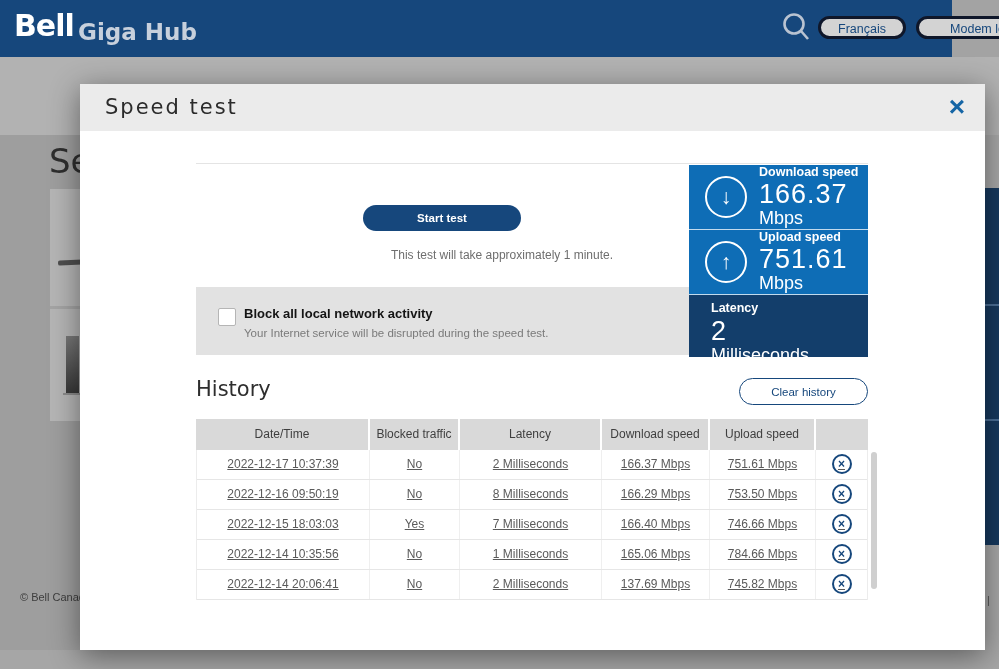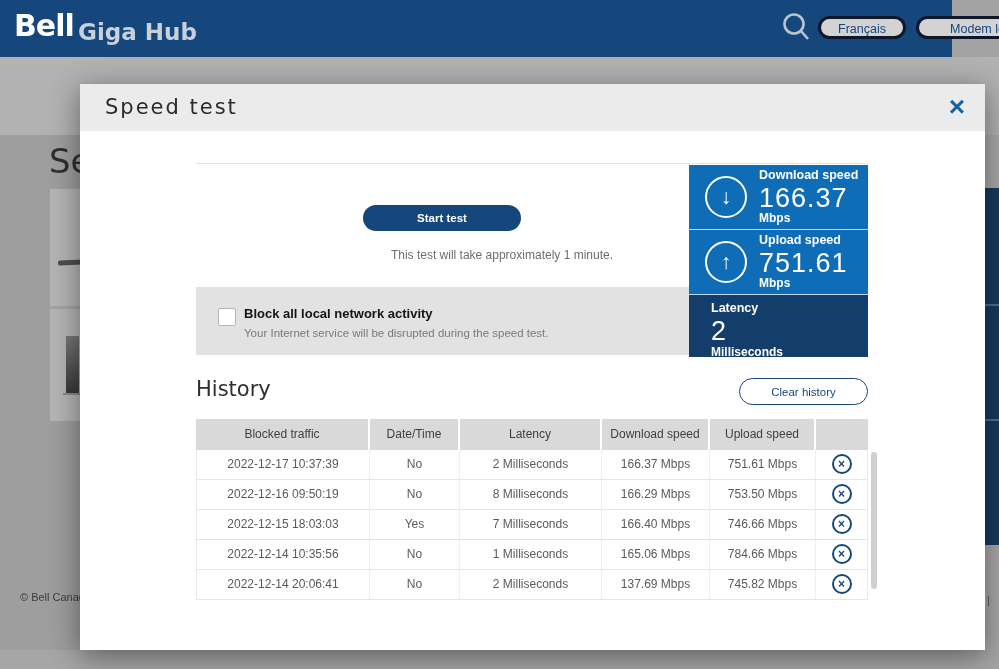--- a/index.html
+++ b/index.html
@@ -71,21 +71,21 @@
 
   .results{position:absolute;left:609px;top:81px;width:179px;}
   .res-panel{position:relative;width:179px;color:#fff;}
   .res-blue{height:64px;background:#0e6db6;border-bottom:1px solid rgba(255,255,255,.75);
          display:flex;align-items:center;}
   .res-icon{flex:0 0 auto;width:38px;height:38px;margin-left:16px;border:2px solid #fff;border-radius:50%;
          text-align:center;line-height:38px;font-size:21px;}
   .res-text{margin-left:12px;line-height:1.05;}
   .res-label{font-size:12.5px;font-weight:600;margin-bottom:1px;}
   .res-value{font-size:27px;font-weight:400;letter-spacing:1px;}
-  .res-unit{font-size:12px;font-weight:700;}
+  .res-unit{font-size:18px;font-weight:400;}
   .res-latency{height:62px;background:#133e6b;padding:7px 0 0 22px;box-sizing:border-box;line-height:1.1;}
 
   .block-box{position:absolute;left:116px;top:203px;width:493px;height:68px;background:#e2e2e2;}
   .checkbox{position:absolute;left:22px;top:21px;width:16px;height:16px;background:#fff;
          border:1px solid #b5b5b5;border-radius:2px;cursor:pointer;}
   .block-label{position:absolute;left:48px;top:19px;font-size:13px;font-weight:700;color:#141414;}
   .block-desc{position:absolute;left:48px;top:40px;font-size:11.5px;color:#7a7a7a;}
 
   .history-heading{position:absolute;left:116px;top:293px;font-family:"DejaVu Sans",sans-serif;
          font-size:21px;color:#2e2e2e;}
@@ -95,21 +95,21 @@
 
   .htable{position:absolute;left:116px;top:335px;width:672px;}
   .t-head{display:grid;grid-template-columns:174px 90px 142px 108px 106px 52px;height:31px;background:#d9d9d9;}
   .t-head > div{line-height:31px;text-align:center;font-size:12px;color:#3f3f3f;border-right:2px solid #fff;
          overflow:hidden;white-space:nowrap;}
   .t-head > div:last-child{border-right:none;}
   .t-body{border-left:1px solid #ececec;border-right:1px solid #ececec;box-sizing:border-box;width:672px;}
   .t-row{display:grid;grid-template-columns:173px 90px 142px 108px 106px 51px;height:29px;background:#fff;
          border-bottom:1px solid #e6e6e6;}
   .t-row > div{line-height:29px;text-align:center;font-size:12px;color:#5a5a5a;border-right:1px solid #efefef;
-         overflow:hidden;white-space:nowrap;}
+         overflow:hidden;white-space:nowrap;text-decoration:underline;}
   .t-row > div:last-child{border-right:none;}
   .del-btn{width:20px;height:20px;margin:4px auto 0;border:2px solid #16477c;border-radius:50%;background:#fff;
          color:#16477c;font-size:12px;font-weight:700;line-height:16px;text-align:center;cursor:pointer;
          padding:0;display:block;font-family:"Liberation Sans",sans-serif;}
   .scrollbar{position:absolute;left:791px;top:368px;width:6px;height:137px;background:#cfcfcf;border-radius:3px;}
 </style>
 </head>
 <body>
 
 <div class="stage">
@@ -195,22 +195,22 @@
       <span class="checkbox"></span>
       <div class="block-label">Block all local network activity</div>
       <div class="block-desc">Your Internet service will be disrupted during the speed test.</div>
     </div>
 
     <div class="history-heading">History</div>
     <button class="clear-btn">Clear history</button>
 
     <div class="htable">
       <div class="t-head">
+        <div>Date/Time</div>
         <div>Blocked traffic</div>
-        <div>Date/Time</div>
         <div>Latency</div>
         <div>Download speed</div>
         <div>Upload speed</div>
         <div></div>
       </div>
       <div class="t-body">
         <div class="t-row">
           <div>2022-12-17 10:37:39</div>
           <div>No</div>
           <div>2 Milliseconds</div>

